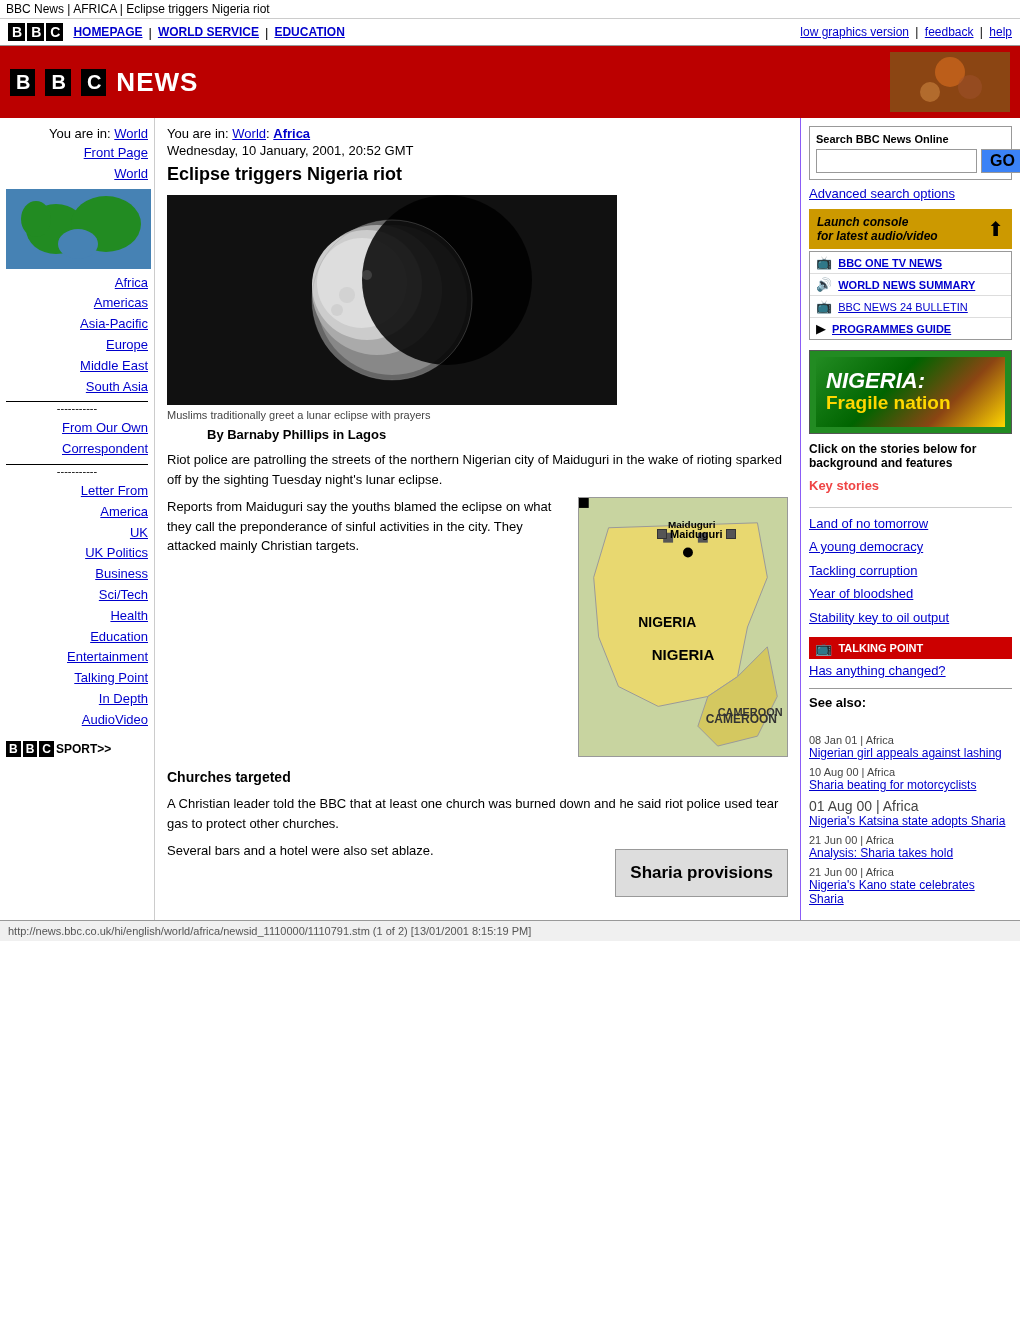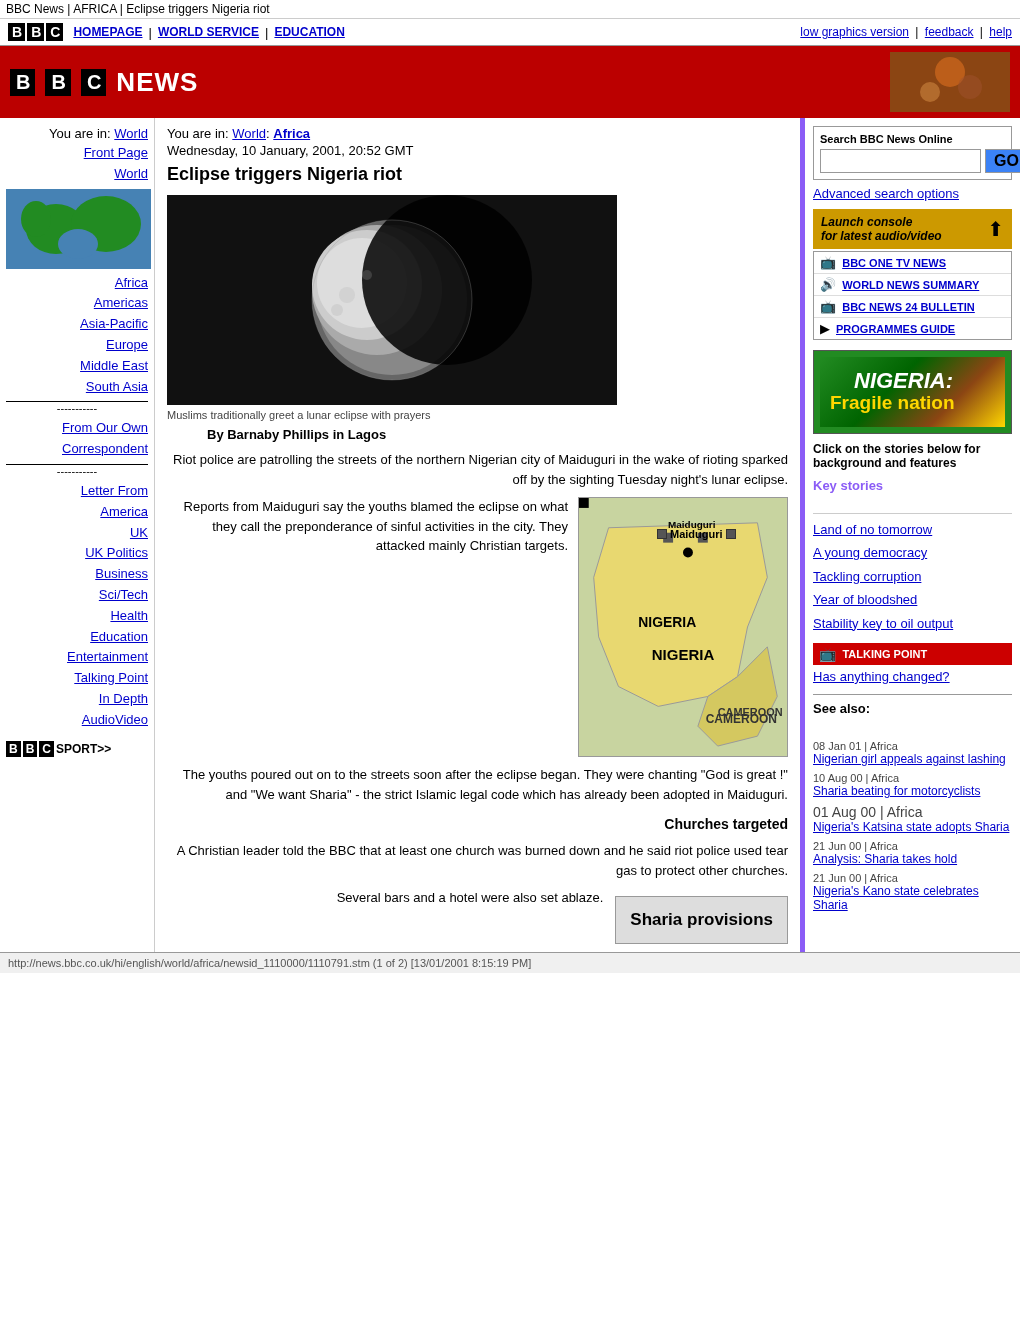--- a/index.html
+++ b/index.html
@@ -39,29 +39,29 @@
     #content-area { flex: 1; padding: 8px 12px; }
     #you-are-in { font-size: 13px; margin-bottom: 2px; }
     #you-are-in a { color: #00c; text-decoration: underline; }
     #page-date { font-size: 13px; margin-bottom: 6px; color: #000; }
     #article-title { font-size: 20px; font-weight: bold; margin-bottom: 10px; }
     
     #article-main-image { width: 100%; max-width: 450px; height: 220px; background: radial-gradient(circle at 50% 50%, #fff 0%, #c8c8c8 20%, #888 40%, #555 60%, #222 80%, #000 100%); margin-bottom: 4px; display: flex; align-items: center; justify-content: center; }
     #image-caption { font-size: 11px; color: #444; margin-bottom: 6px; }
     #byline { font-weight: bold; font-size: 13px; margin-bottom: 8px; padding-left: 40px; }
     
-    #article-body { font-size: 13px; line-height: 1.5; text-align: right; }
+    #article-body { font-size: 13px; line-height: 1.5; }
     #article-body p { margin-bottom: 8px; }
     #article-body h3 { font-size: 14px; font-weight: bold; margin: 10px 0 6px; }
     
     #middle-section { display: flex; gap: 10px; margin-bottom: 8px; }
     #map-image { width: 200px; min-width: 200px; height: 240px; background: #c8d4a0; border: 1px solid #999; position: relative; display: flex; flex-direction: column; align-items: center; }
     
     
-    #right-sidebar { width: 220px; min-width: 220px; padding: 8px 8px; border-left: 5px solid #8b5cf6; }
+    #right-sidebar { width: 220px; min-width: 220px; padding: 8px 8px; border-left: 1px solid #8b5cf6; }
     #search-box { border: 1px solid #999; padding: 6px; margin-bottom: 8px; }
     #search-label { font-size: 11px; font-weight: bold; margin-bottom: 4px; }
     #search-row { display: flex; gap: 4px; }
     #search-input { flex: 1; border: 1px solid #999; font-size: 12px; padding: 2px; }
     #search-go { background: #ddd; border: 1px solid #999; font-weight: bold; font-size: 12px; padding: 2px 8px; cursor: pointer; }
     #advanced-search { font-size: 12px; margin-bottom: 10px; }
     #advanced-search a { color: #00c; text-decoration: underline; font-size: 13px; }
     
     #launch-console { background: #cc9900; padding: 6px 8px; margin-bottom: 4px; display: flex; align-items: center; justify-content: space-between; cursor: pointer; }
     #launch-text { font-style: italic; font-weight: bold; font-size: 12px; color: #000; }
@@ -248,21 +248,20 @@
           <div style="position:absolute; top:28px; left:78px; font-size:11px; font-weight:bold; display:flex; align-items:center; gap:3px;">
             <span style="display:inline-block; width:10px; height:10px; background:#555; border:1px solid #333;"></span>
             <span>Maiduguri</span>
             <span style="display:inline-block; width:10px; height:10px; background:#555; border:1px solid #333;"></span>
           </div>
           <div style="position:absolute; bottom:90px; left:50%; transform:translateX(-50%); font-size:15px; font-weight:bold; color:#000;">NIGERIA</div>
           <div style="position:absolute; bottom:28px; right:10px; font-size:12px; font-weight:bold; color:#333;">CAMEROON</div>
         </div>
       </div>
 
-      <p style="margin-bottom:8px;">The youths poured out on to the streets soon after the eclipse began. They were chanting "God is great !" and "We want Sharia" - the strict Islamic legal code which has already been adopted in Maiduguri.</p>
 
       <h3 style="font-size:14px; font-weight:bold; margin:10px 0 6px;">Churches targeted</h3>
       <p style="margin-bottom:8px;">A Christian leader told the BBC that at least one church was burned down and he said riot police used tear gas to protect other churches.</p>
       <div style="display:flex; gap:12px; align-items:flex-start;">
         <p style="flex:1;">Several bars and a hotel were also set ablaze.</p>
         <div id="sharia-box" style="background:#ddd; border:1px solid #999; padding:10px 14px; white-space:nowrap;">
           <span id="sharia-box-text" style="font-size:17px; font-weight:bold;">Sharia provisions</span>
         </div>
       </div>
     </div>
@@ -292,39 +291,39 @@
       <div class="media-link-row" style="display:flex; align-items:center; gap:6px; padding:3px 6px; border-bottom:1px solid #ddd;">
         <span style="font-size:13px;">📺</span>
         <a href="#" style="font-size:11px; font-weight:bold;">BBC ONE TV NEWS</a>
       </div>
       <div class="media-link-row" style="display:flex; align-items:center; gap:6px; padding:3px 6px; border-bottom:1px solid #ddd;">
         <span style="font-size:13px;">🔊</span>
         <a href="#" style="font-size:11px; font-weight:bold;">WORLD NEWS SUMMARY</a>
       </div>
       <div class="media-link-row" style="display:flex; align-items:center; gap:6px; padding:3px 6px; border-bottom:1px solid #ddd;">
         <span style="font-size:13px;">📺</span>
-        <a href="#" style="font-size:11px; font-weight:bold;text-align:right;">BBC NEWS 24 BULLETIN</a>
+        <a href="#" style="font-size:11px; font-weight:normal;text-align:right;">BBC NEWS 24 BULLETIN</a>
       </div>
       <div class="media-link-row" style="display:flex; align-items:center; gap:6px; padding:3px 6px;">
         <span style="font-size:13px;">▶</span>
         <a href="#" style="font-size:11px; font-weight:bold;">PROGRAMMES GUIDE</a>
       </div>
     </div>
     
     
     <div id="nigeria-banner" style="margin-bottom:8px; overflow:hidden; border:1px solid #555;">
       <div style="background:linear-gradient(135deg, #228B22 0%, #006400 40%, #8B4513 70%, #FFD700 100%); padding:10px; text-align:center; position:relative; height:70px; display:flex; flex-direction:column; justify-content:center; align-items:flex-start;">
-        <div style="font-size:22px; font-weight:bold; color:#fff; font-style:italic; line-height:1;margin-left:24px;">NIGERIA:</div>
+        <div style="font-size:22px; font-weight:bold; color:#fff; font-style:italic; line-height:1;">NIGERIA:</div>
         <div style="font-size:19px; font-weight:bold; color:#FFD700; line-height:1.2;">Fragile nation</div>
       </div>
     </div>
     
     <div id="click-stories" style="font-size:12px; font-weight:bold; margin-bottom:8px;">Click on the stories below for background and features</div>
     
-    <div id="key-stories-label" style="color:#8b5cf6; font-weight:bold; font-size:13px; margin-bottom:20px;">Key stories</div>
+    <div id="key-stories-label" style="color:#ef4444; font-weight:bold; font-size:13px; margin-bottom:14px;">Key stories</div>
     <hr class="hr-thin">
     <a href="#" class="key-story-link" style="display:block; color:#00c; text-decoration:underline; font-size:13px; line-height:1.8;">Land of no tomorrow</a>
     <a href="#" class="key-story-link" style="display:block; color:#00c; text-decoration:underline; font-size:13px; line-height:1.8;">A young democracy</a>
     <a href="#" class="key-story-link" style="display:block; color:#00c; text-decoration:underline; font-size:13px; line-height:1.8;">Tackling corruption</a>
     <a href="#" class="key-story-link" style="display:block; color:#00c; text-decoration:underline; font-size:13px; line-height:1.8;">Year of bloodshed</a>
     <a href="#" class="key-story-link" style="display:block; color:#00c; text-decoration:underline; font-size:13px; line-height:1.8;">Stability key to oil output</a>
     
     
     <div id="talking-point-box" style="background:#cc0000; padding:3px 6px; display:flex; align-items:center; gap:6px; margin:8px 0 4px;">
       <span style="color:#fff; font-size:14px;">📺</span>

